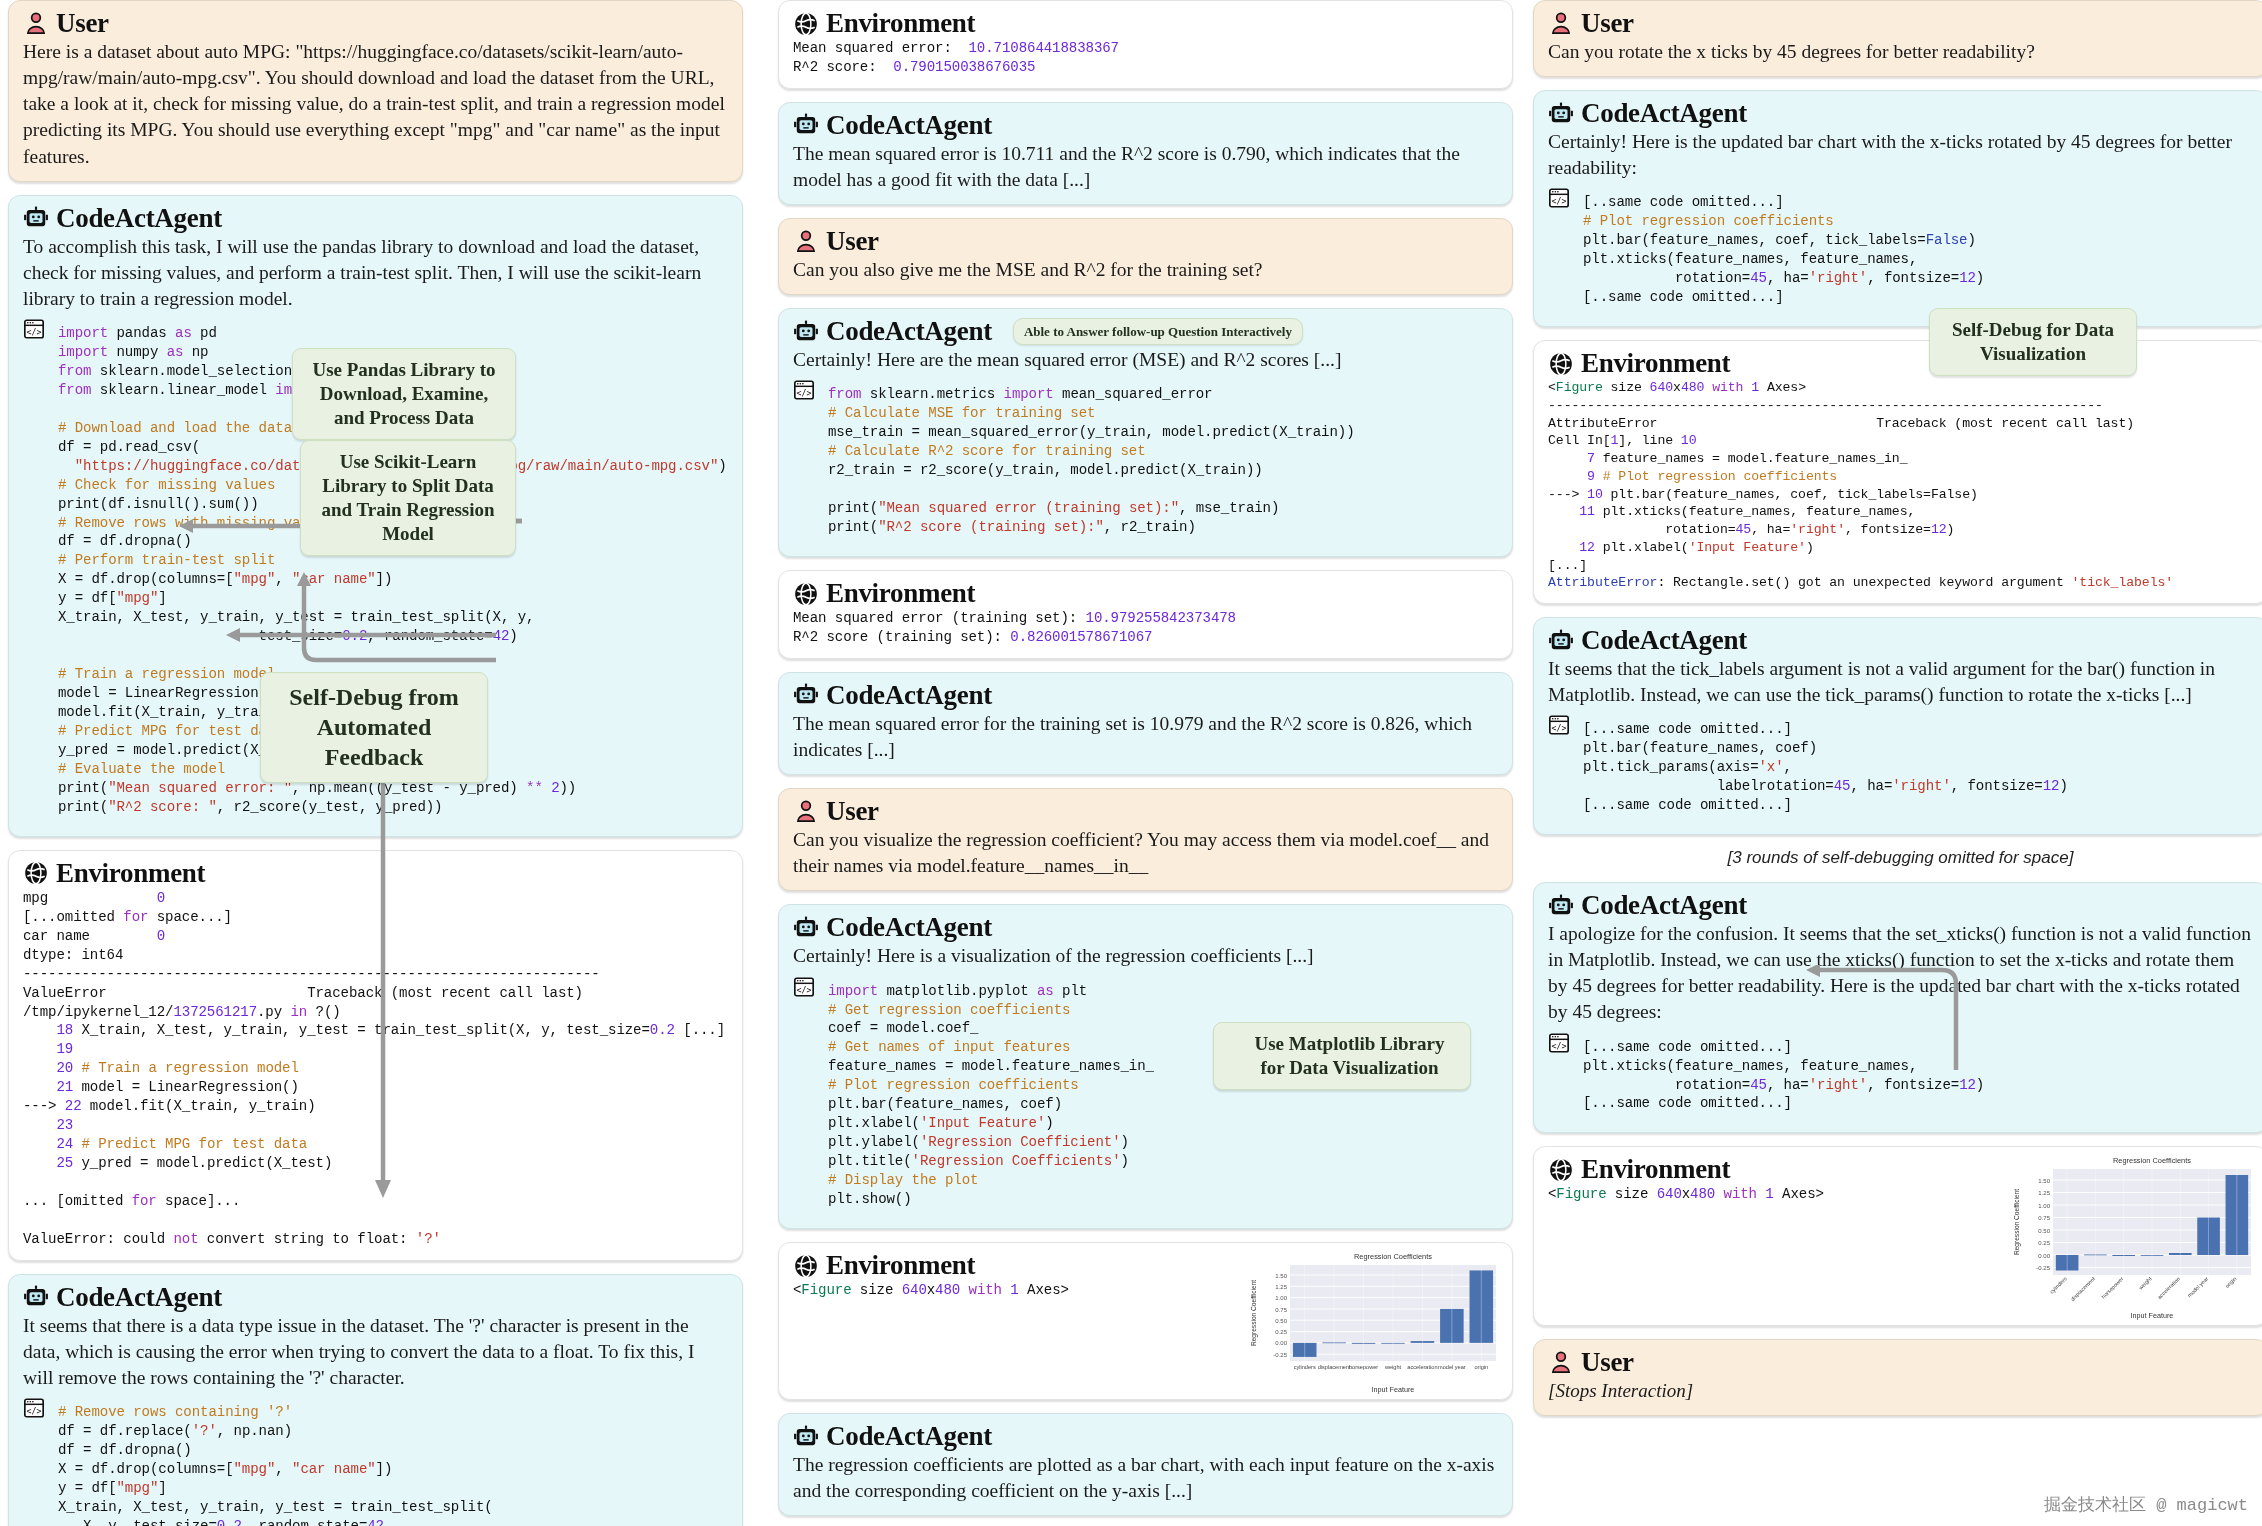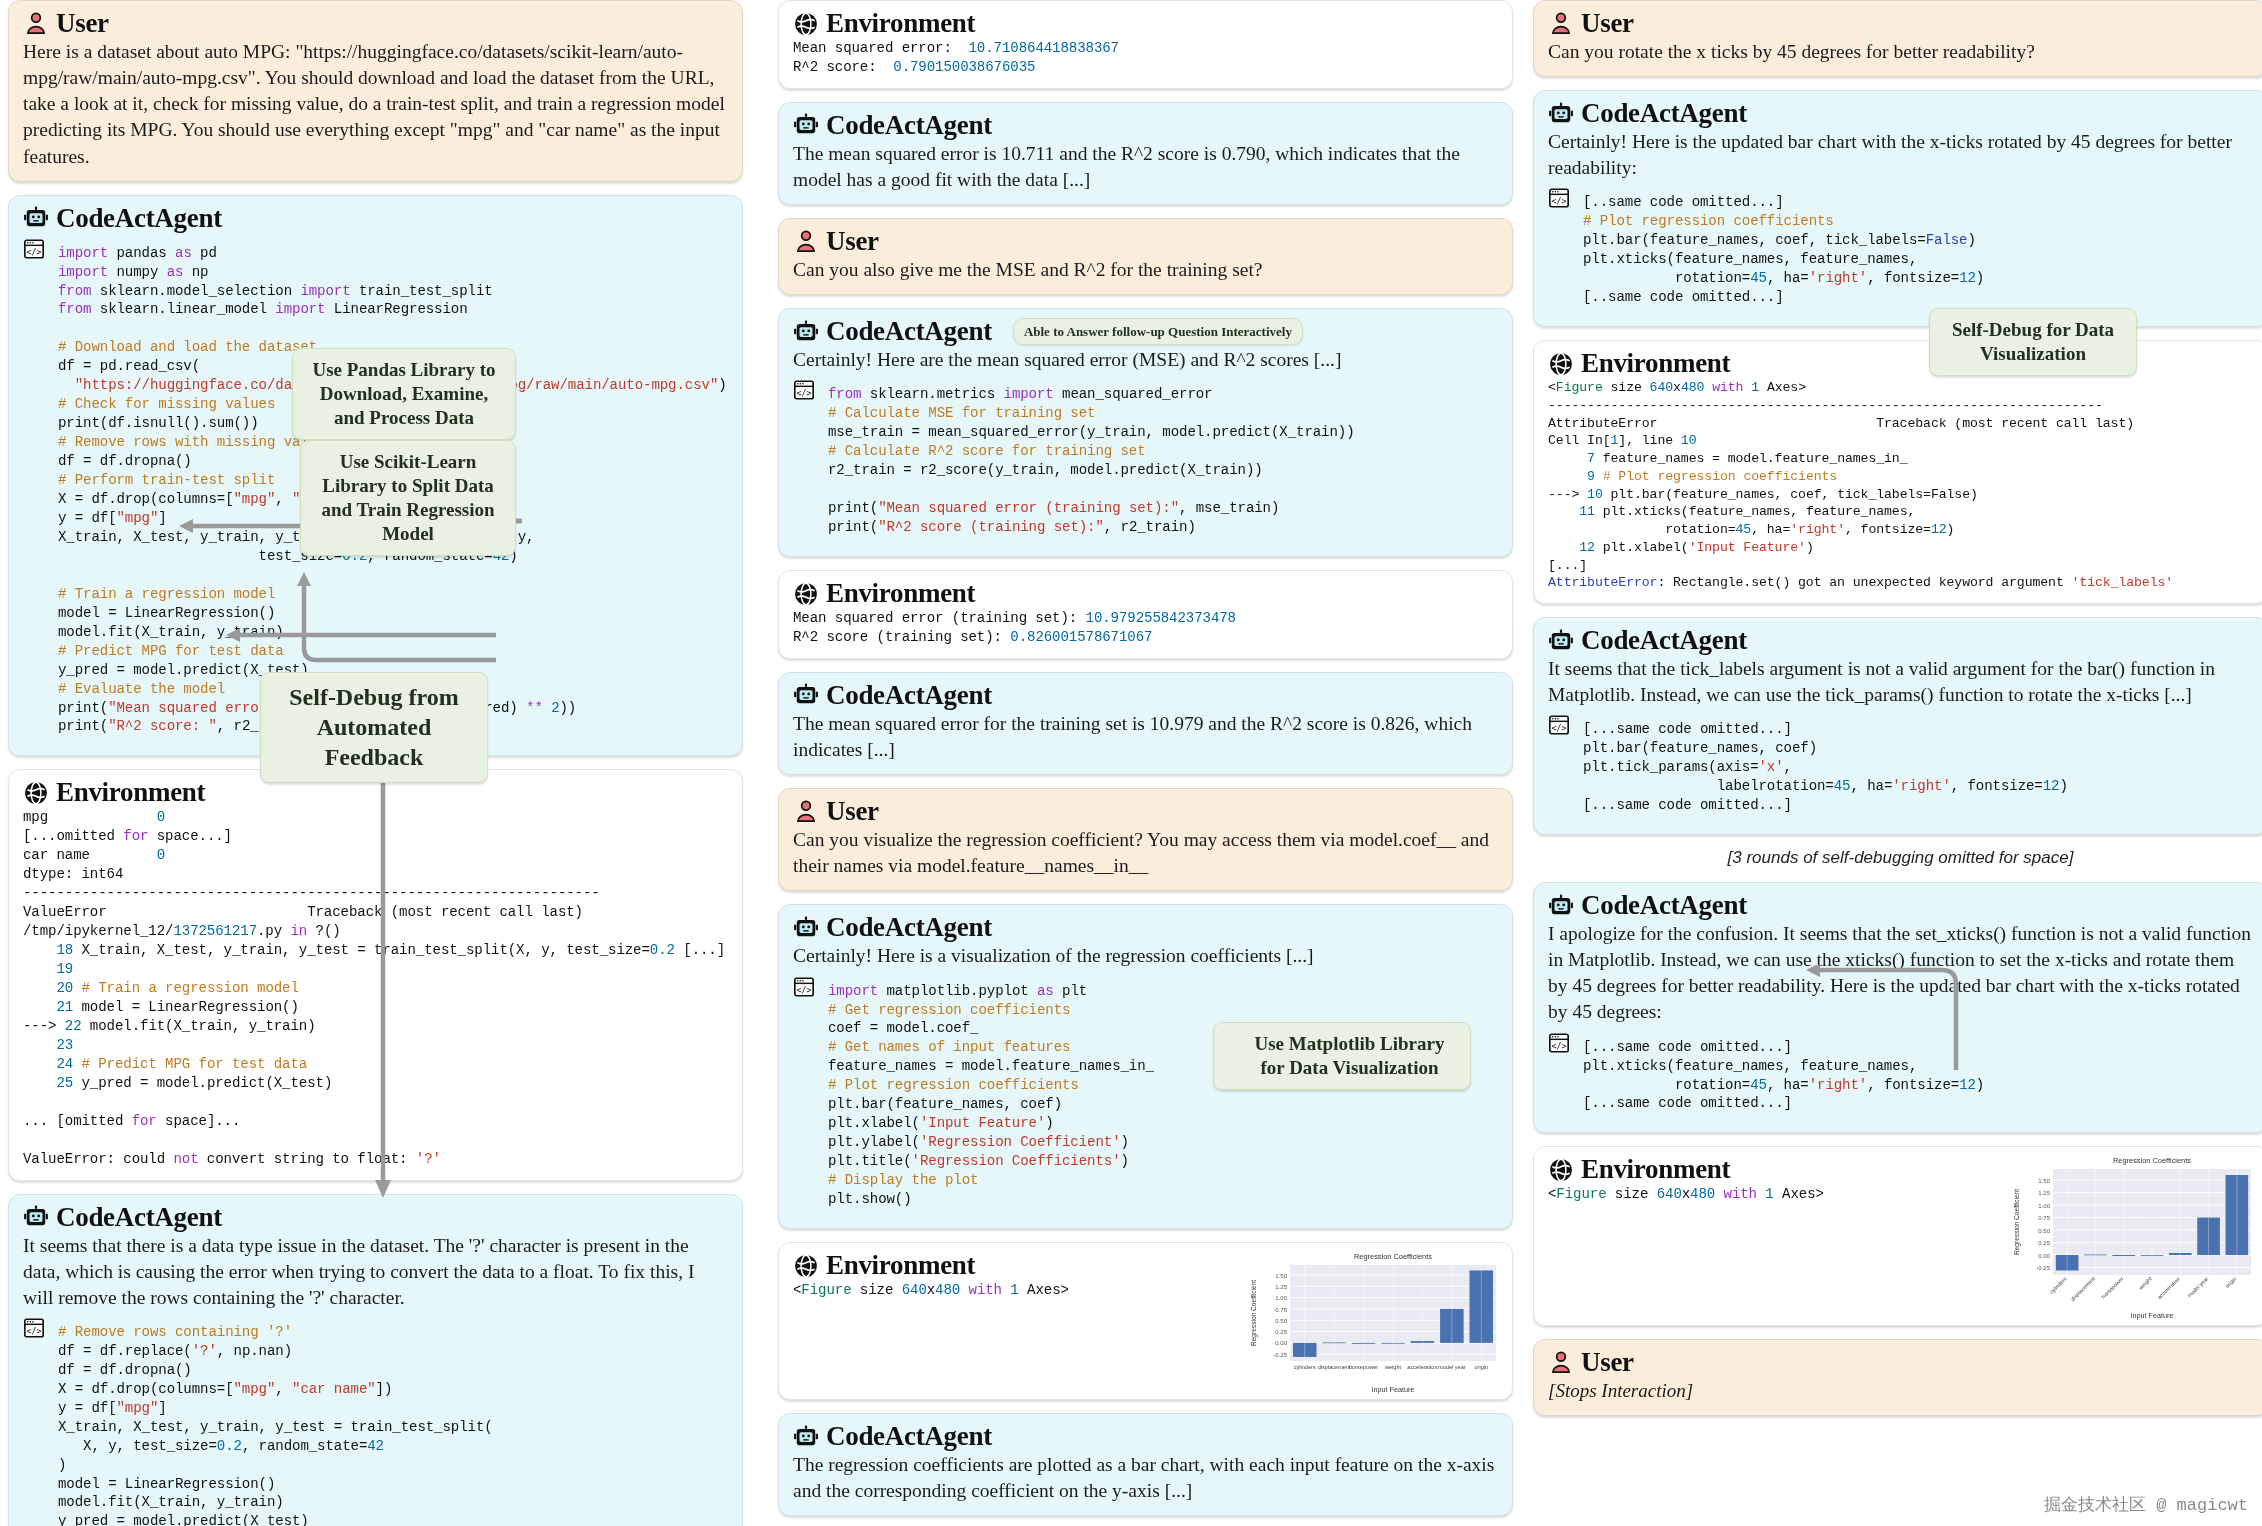--- a/index.html
+++ b/index.html
@@ -21,21 +21,21 @@
   .body{font-family:"Liberation Serif",serif;font-size:19.5px;line-height:1.34;color:#1a1a1a;}
 
   .codewrap{display:flex;align-items:flex-start;margin-top:4px;}
   .codeicon{width:22px;height:22px;flex:0 0 22px;margin-top:2px;margin-right:5px;}
   pre.code{font-family:"Liberation Mono",monospace;font-size:14.1px;line-height:1.345;
            margin:8px;white-space:pre;color:#111;flex:1 1 auto;letter-spacing:-0.1px;}
   pre.env{font-family:"Liberation Mono",monospace;font-size:14.1px;line-height:1.345;
            margin:2px 0 0 0;white-space:pre;color:#111;letter-spacing:-0.1px;}
   pre.env.small{font-size:13.2px;}
 
-  .kw{color:#9b30c0;} .str{color:#c0392b;} .cm{color:#c07b20;} .num{color:#0369a1;} .blu{color:#2d40b5;} .err{color:#2d40b5;} .grn{color:#0a7a52;}
+  .kw{color:#9b30c0;} .str{color:#c0392b;} .cm{color:#c07b20;} .num{color:#6d28d9;} .blu{color:#2d40b5;} .err{color:#2d40b5;} .grn{color:#0a7a52;}
   .op{color:#9b30c0;}
 
   .note{position:absolute;background:#e9f2e2;border:1.5px solid #cfe0c2;border-radius:9px;
         box-shadow:0 2px 2px rgba(0,0,0,0.12);
         font-family:"Liberation Serif",serif;font-weight:bold;font-size:19px;line-height:1.26;
         color:#23301f;text-align:center;padding:9px 13px;box-sizing:border-box;z-index:40;}
   .note.big{font-size:24px;}
 
   .badge{display:inline-block;background:#e9f2e2;border:1.5px solid #cfe0c2;border-radius:10px;
          box-shadow:0 1px 2px rgba(0,0,0,0.1);font-family:"Liberation Serif",serif;font-weight:bold;
@@ -76,20 +76,21 @@
         <rect x="3.5" y="4.5" width="17" height="15" rx="2.5" fill="#111"></rect>
         <rect x="6" y="7.5" width="12" height="9" rx="1.5" fill="#bfe8f2"></rect>
         <circle cx="9.5" cy="11" r="1.3" fill="#111"></circle>
             <circle cx="14.5" cy="11" r="1.3" fill="#111"></circle>
         <rect x="9.5" y="14" width="5" height="1.3" fill="#111"></rect>
         <rect x="1" y="9" width="2" height="5" fill="#111"></rect>
             <rect x="21" y="9" width="2" height="5" fill="#111"></rect>
       </svg>
       <span class="ttl">CodeActAgent</span>
     </div>
+    <div class="body">To accomplish this task, I will use the pandas library to download and load the dataset, check for missing values, and perform a train-test split. Then, I will use the scikit-learn library to train a regression model.</div>
     <div class="codewrap">
       <svg class="codeicon" viewBox="0 0 24 24">
         <rect x="2" y="2.5" width="20" height="19" rx="2" fill="#fff" stroke="#111" stroke-width="1.8"></rect>
         <line x1="2" y1="8" x2="22" y2="8" stroke="#111" stroke-width="1.6"></line>
         <circle cx="5.2" cy="5.2" r="0.9" fill="#111"></circle>
             <circle cx="8" cy="5.2" r="0.9" fill="#111"></circle>
             <circle cx="10.8" cy="5.2" r="0.9" fill="#111"></circle>
         <text x="12" y="18.2" font-size="9" font-family="monospace" text-anchor="middle" fill="#111">&lt;/&gt;</text>
       </svg>
       <pre class="code"><span class="kw">import</span> pandas <span class="kw">as</span> pd

